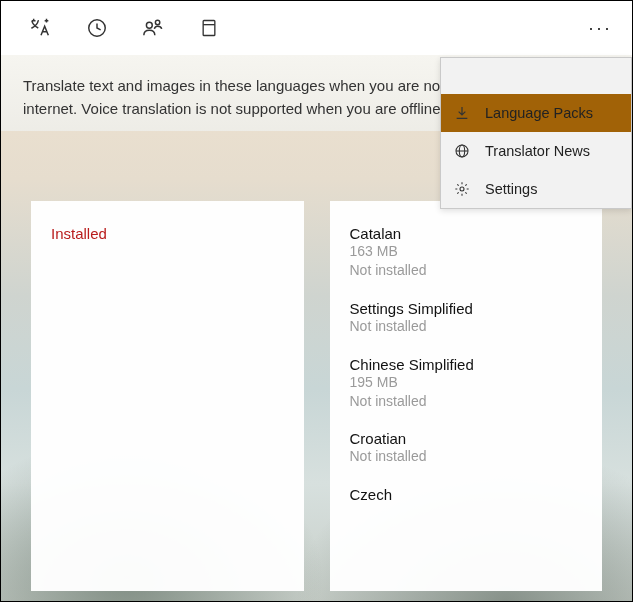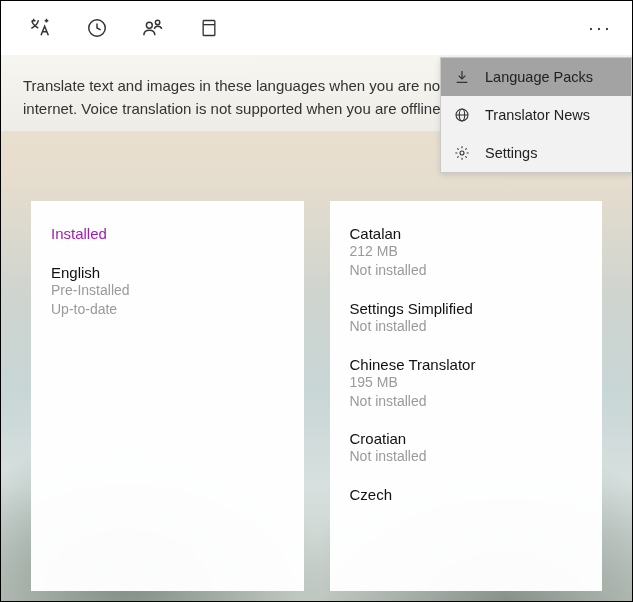--- a/index.html
+++ b/index.html
@@ -74,21 +74,21 @@
   .card {
     flex: 1;
     background: rgba(255,255,255,0.97);
     padding: 24px 20px 10px 20px;
     overflow: hidden;
   }
   .card h3 {
     margin: 0 0 22px 0;
     font-weight: 400;
     font-size: 15px;
-    color: #a21caf;
+    color: #b91c1c;
   }
   .lang {
     margin-bottom: 20px;
   }
   .lang .name {
     font-size: 15px;
     color: #111;
   }
   .lang .meta, .lang .meta2 {
     font-size: 14px;
@@ -109,21 +109,22 @@
   .menu .mitem {
     display: flex;
     align-items: center;
     height: 38px;
     padding: 0 12px;
     gap: 14px;
     cursor: pointer;
     font-size: 14.5px;
   }
   .menu .mitem.selected {
-    background: #a3a3a3;
+    background: #a16207;
+    margin-top: 36px;
   }
   .menu .micon {
     width: 18px;
     height: 18px;
     display: flex;
     align-items: center;
     justify-content: center;
   }
   svg { display: block; }
 </style>
@@ -202,40 +203,35 @@
       </svg>
     </span>
     <span>Settings</span>
   </div>
 </div>
 
 <div class="cards">
 
   <div class="card">
     <h3>Installed</h3>
-    <div class="lang">
-      <div class="name">English</div>
-      <div class="meta">Pre-Installed</div>
-      <div class="meta2">Up-to-date</div>
-    </div>
   </div>
 
   <div class="card">
 
     <div class="lang">
       <div class="name">Catalan</div>
-      <div class="meta">212 MB</div>
+      <div class="meta">163 MB</div>
       <div class="meta2">Not installed</div>
     </div>
     <div class="lang">
       <div class="name">Settings Simplified</div>
       <div class="meta2">Not installed</div>
     </div>
     <div class="lang">
-      <div class="name">Chinese Translator</div>
+      <div class="name">Chinese Simplified</div>
       <div class="meta">195 MB</div>
       <div class="meta2">Not installed</div>
     </div>
     <div class="lang">
       <div class="name">Croatian</div>
       <div class="meta2">Not installed</div>
     </div>
     <div class="lang">
       <div class="name">Czech</div>
       <div class="meta"></div>

